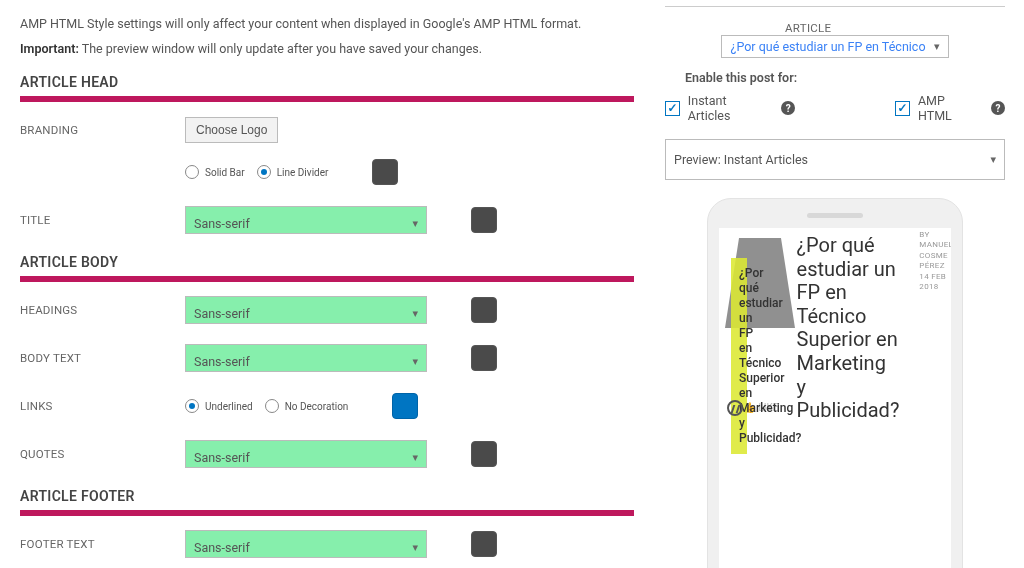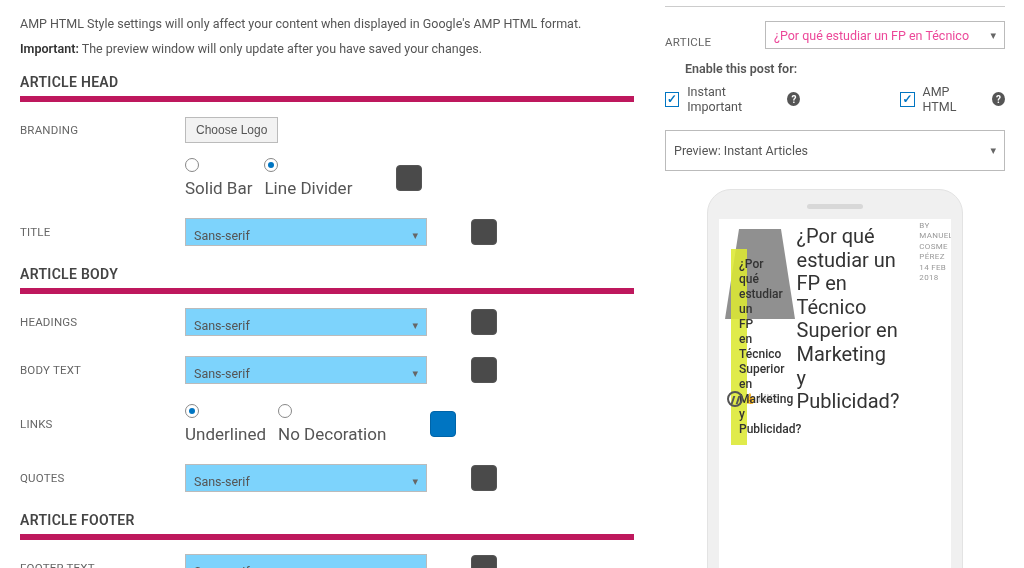--- a/index.html
+++ b/index.html
@@ -69,44 +69,44 @@
     padding: 5px 10px;
     color: #555;
     cursor: pointer;
     display: flex;
     align-items: center;
     gap: 14px;
   }
   .logo-hint { color: #aaa; font-size: 11px; }
   .radio {
     display: inline-flex;
+    align-items: center;
     gap: 6px;
-    font-size: 17px;
+    font-size: 10px;
     color: #555;
     cursor: pointer;
-    flex-direction: column;
   }
   .radio-dot {
     width: 14px; height: 14px;
     border: 1px solid #888;
     border-radius: 50%;
     display: inline-flex;
     align-items: center; justify-content: center;
     background: #fff;
   }
   .radio-dot.checked::after {
     content: "";
     width: 6px; height: 6px; border-radius: 50%;
     background: #0075c2;
   }
   .select {
     width: 242px;
     height: 28px;
     border: 1px solid #bbb;
-    background: #7dd3fc;
+    background: #86efac;
     font-size: 12.5px;
     color: #555;
     padding: 9px 22px 3px 8px;
     position: relative;
     cursor: pointer;
     display: flex;
     align-items: center;
   }
   .select::after {
     content: "▾";
@@ -124,33 +124,33 @@
     margin-left: 32px;
   }
   .swatch.blue { background: #0075c2; border-color: #0064a8; }
 
   
   .right-header {
     border-top: 1px solid #ccc;
     margin-top: 0;
     padding-top: 4px;
   }
-  .r-row { display: flex; align-items: flex-end; margin: 10px 0 12px 0; }
+  .r-row { display: flex; align-items: center; margin: 10px 0 12px 0; flex-direction: column; }
   .r-label {
     width: 100px;
     font-size: 11.5px;
     letter-spacing: .3px;
     color: #666;
   }
   .r-select {
     flex: 1;
     height: 28px;
     border: 1px solid #bbb;
     background: #fff;
-    color: #ec4899;
+    color: #3b82f6;
     font-size: 12.5px;
     padding: 3px 22px 3px 8px;
     position: relative;
     cursor: pointer;
     display: flex; align-items: center;
     overflow: hidden;
     white-space: nowrap;
   }
   .r-select::after {
     content: "▾";
@@ -399,21 +399,21 @@
     <div class="r-label">ARTICLE</div>
     <div class="r-select">
         <span style="overflow:hidden;text-overflow:clip;">¿Por qué estudiar un FP en Técnico</span>
       </div>
   </div>
 
   <div class="enable-title">Enable this post for:</div>
   <div class="checks">
     <label class="check">
       <span class="cbox">✓</span>
-      <span>Instant Important</span>
+      <span>Instant Articles</span>
       <span class="help">?</span>
     </label>
     <label class="check">
       <span class="cbox">✓</span>
       <span>AMP HTML</span>
       <span class="help">?</span>
     </label>
   </div>
 
   <div class="preview-select">

